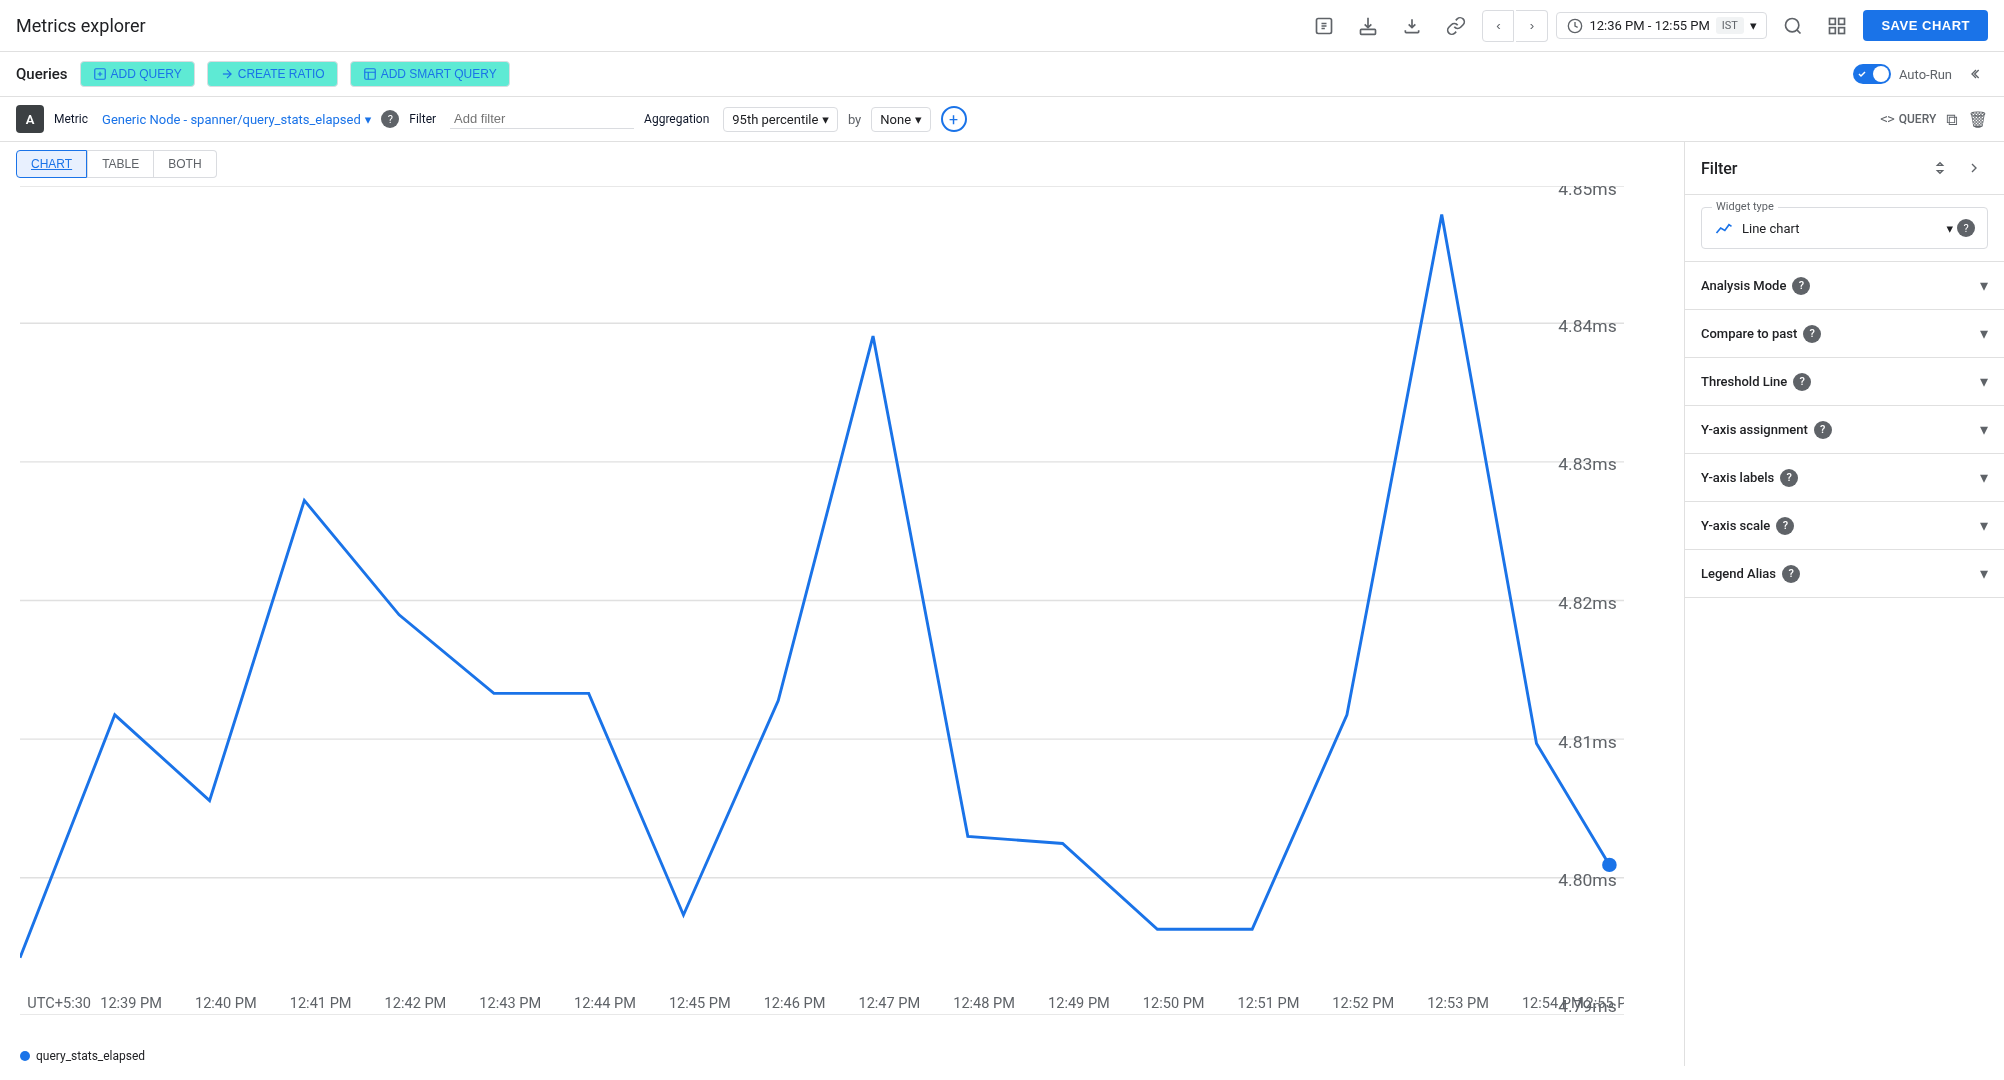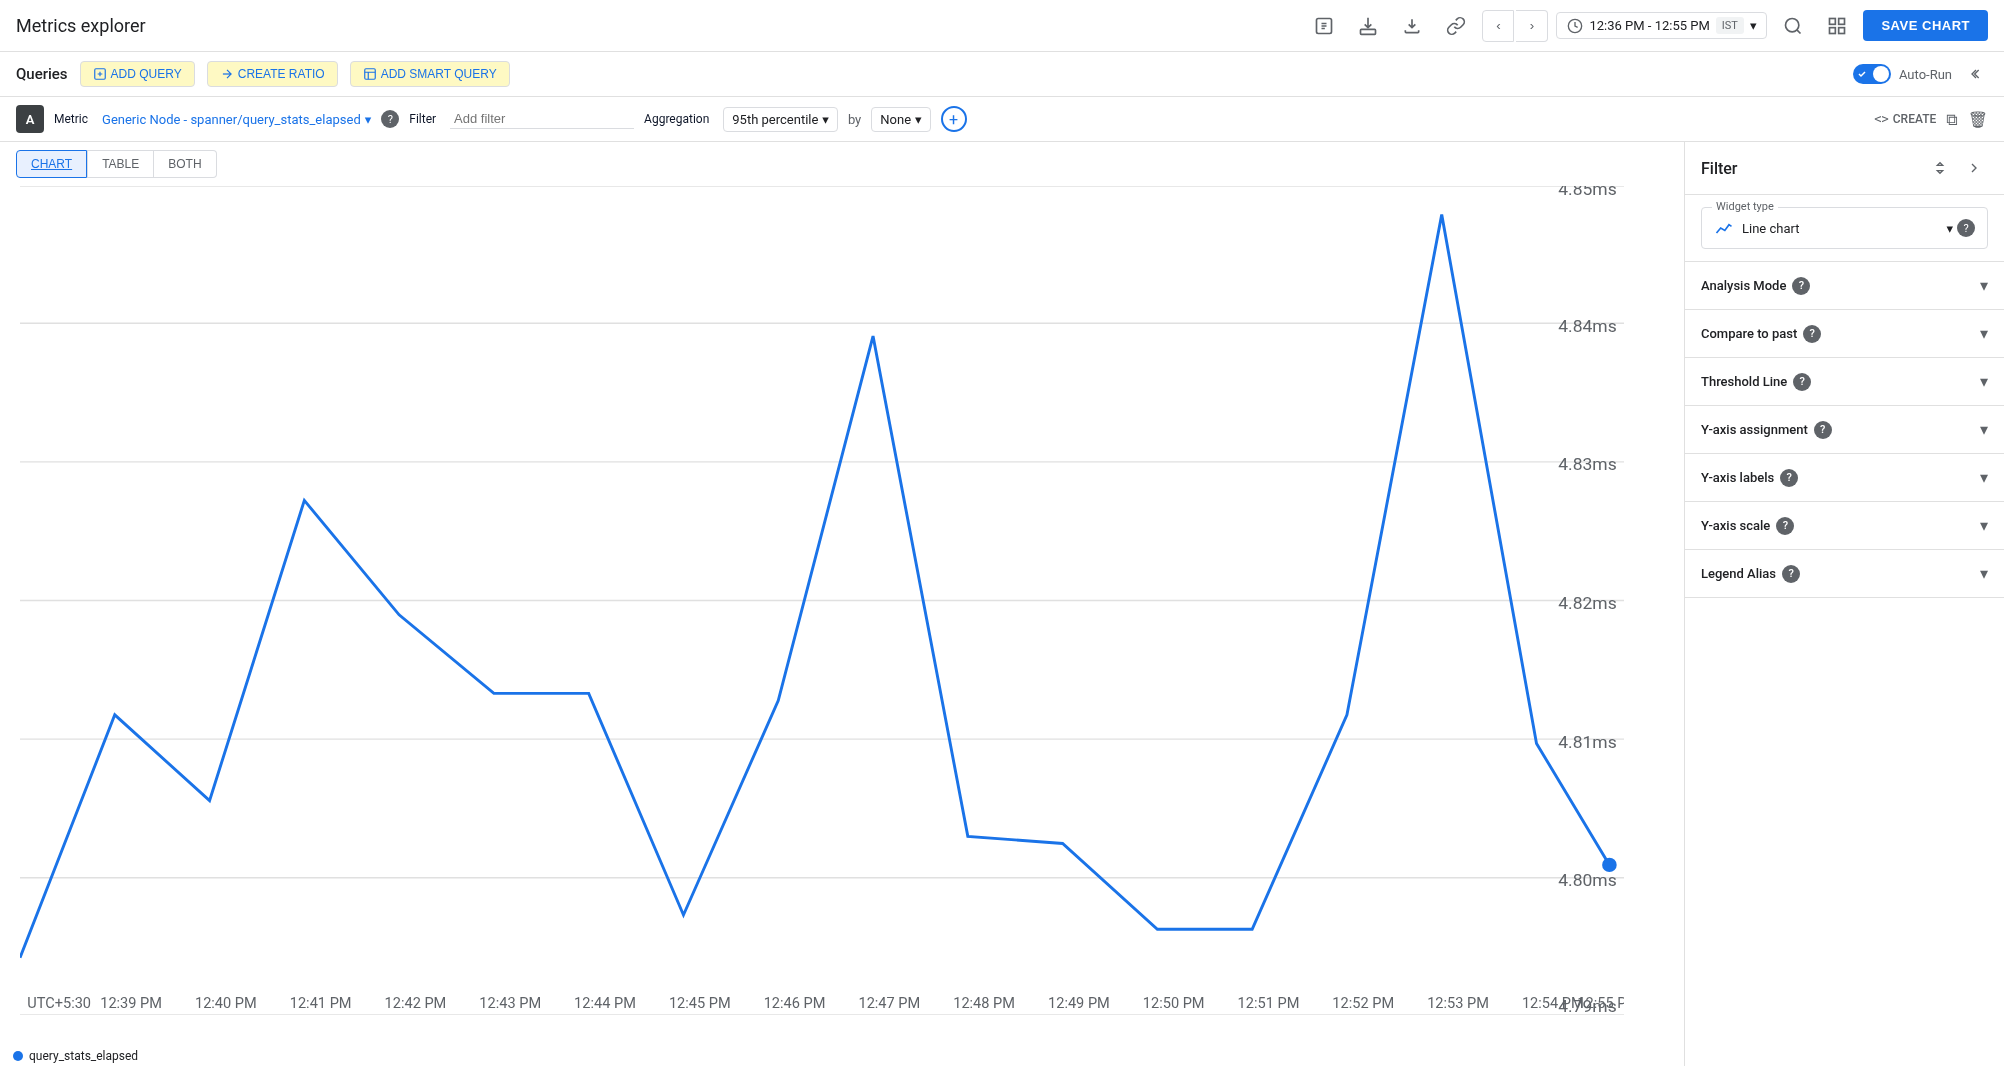--- a/index.html
+++ b/index.html
@@ -37,21 +37,21 @@
 
     
     .queries-bar {
       display: flex; align-items: center; gap: 12px; padding: 8px 16px;
       border-bottom: 1px solid #e0e0e0; background: #fff;
     }
     .queries-title { font-size: 15px; font-weight: 500; }
     .action-btn {
       display: flex; align-items: center; gap: 4px; padding: 5px 12px;
       border: 1px solid #dadce0; border-radius: 4px; cursor: pointer; font-size: 12px;
-      font-weight: 500; color: #1a73e8; background: #fef9c3;
+      font-weight: 500; color: #1a73e8; background: #5eead4;
     }
     .queries-right { margin-left: auto; display: flex; align-items: center; gap: 8px; }
     .auto-run-label { font-size: 13px; color: #5f6368; }
     .toggle-switch {
       width: 38px; height: 20px; background: #1a73e8; border-radius: 10px;
       position: relative; cursor: pointer;
     }
     .toggle-switch::after {
       content: ''; position: absolute; width: 16px; height: 16px;
       background: #fff; border-radius: 50%; top: 2px; right: 2px;
@@ -295,21 +295,21 @@
   </div>
   <span class="by-label">by</span>
   <div class="none-select">
     <span>None</span>
     <span>▾</span>
   </div>
   <div class="plus-btn">+</div>
   <div class="query-row-right">
     <div class="promql-btn">
       <span style="font-family:monospace;color:#5f6368;">&lt;&gt;</span>
-      <span>CREATE</span>
+      <span>QUERY</span>
     </div>
     <span class="icon-copy">⧉</span>
     <span class="icon-delete">🗑</span>
   </div>
 </div>
 
 <div class="main-content">
 
   <div class="chart-area">
 
@@ -375,21 +375,21 @@
         <text x="705" y="575" font-size="10" fill="#5f6368">12:49 PM</text>
         <text x="770" y="575" font-size="10" fill="#5f6368">12:50 PM</text>
         <text x="835" y="575" font-size="10" fill="#5f6368">12:51 PM</text>
         <text x="900" y="575" font-size="10" fill="#5f6368">12:52 PM</text>
         <text x="965" y="575" font-size="10" fill="#5f6368">12:53 PM</text>
         <text x="1030" y="575" font-size="10" fill="#5f6368">12:54 PM</text>
         <text x="1068" y="575" font-size="10" fill="#5f6368">12:55 PM</text>
       </svg>
 
       
-      <div class="legend" style="position:absolute;bottom:2px;left:13px;">
+      <div class="legend" style="position:absolute;bottom:2px;left:20px;">
         <div class="legend-dot" style="background:#1a73e8;"></div>
         <span class="legend-text">query_stats_elapsed</span>
       </div>
     </div>
   </div>
 
   <div class="sidebar">
 
     <div class="sidebar-header">
       <span class="sidebar-title">Filter</span>

